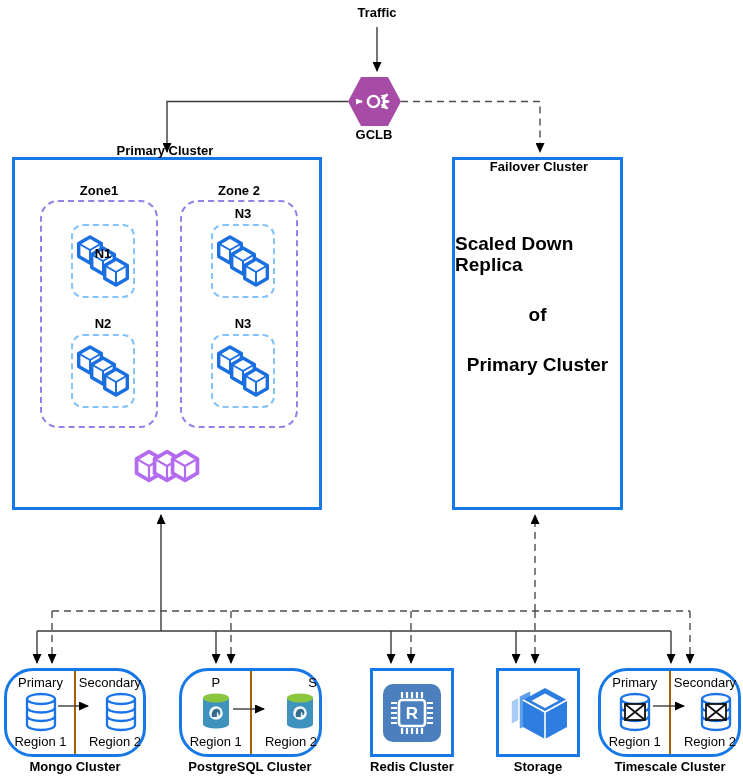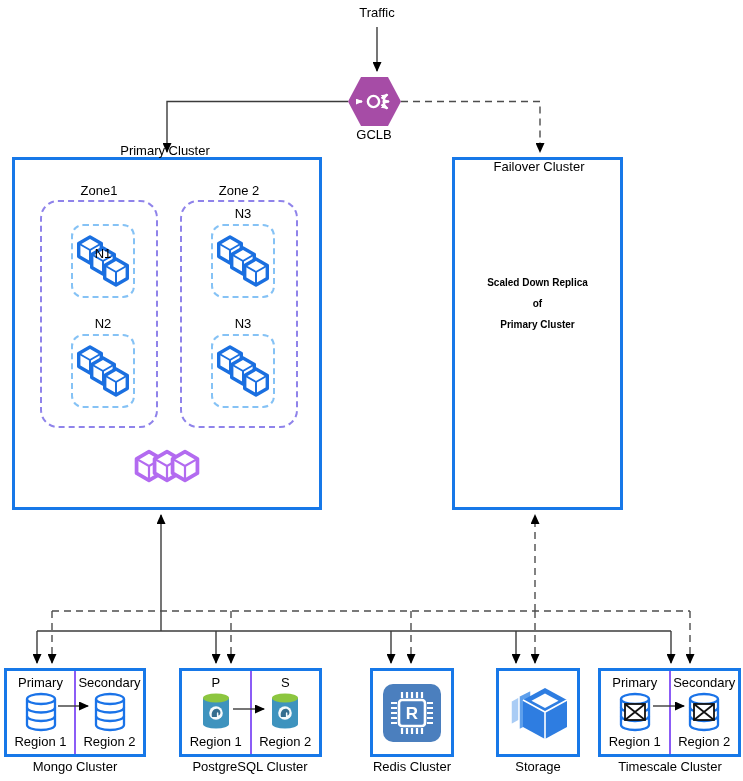--- a/index.html
+++ b/index.html
@@ -1,36 +1,36 @@
 <!DOCTYPE html>
 <html><head>
 <meta charset="utf-8">
 <style>
   html,body{margin:0;padding:0;background:#fff;}
   #canvas{position:relative;width:743px;height:781px;background:#fff;overflow:hidden;
           font-family:"Liberation Sans",sans-serif;color:#000;}
   .lbl{position:absolute;font-size:13px;line-height:14px;white-space:nowrap;
-       transform:translateX(-50%);text-align:center;}
+       transform:translateX(-50%);text-align:center;font-weight:bold;}
   .title{font-size:13px;}
   .cluster-box{position:absolute;background:#fff;border:3px solid #1778E8;box-sizing:border-box;}
   .zone{position:absolute;border:2px dashed #8F83EA;border-radius:18px;box-sizing:border-box;}
   .node{position:absolute;border:2px dashed #85C2F5;border-radius:12px;box-sizing:border-box;}
   .icon{position:absolute;}
   .pods-blue{color:#1A6FE0;}
   .pods-purple{color:#B36BF0;}
   .overlay{position:absolute;left:0;top:0;z-index:10;pointer-events:none;}
   .shape{z-index:2;}
   .lbl{z-index:5;}
   .failover-text{width:100%;height:100%;display:flex;flex-direction:column;align-items:center;
        justify-content:center;padding-bottom:60px;box-sizing:border-box;
-       font-weight:bold;font-size:10px;line-height:21px;}
-  .split{display:flex;}
+       font-weight:bold;font-size:19px;line-height:21px;gap:29px;}
+  .split{display:flex;border-radius:29px;}
   .half{flex:1;display:flex;flex-direction:column;align-items:center;
         justify-content:space-between;padding:4px 2px 5px;box-sizing:border-box;}
-  .half + .half{border-left:2px solid #8b5cf6;}
+  .half + .half{border-left:2px solid #a16207;align-items:flex-end;}
   .role,.region{font-size:13px;line-height:15px;}
   .center-box{display:flex;align-items:center;justify-content:center;}
 </style>
 </head>
 <body>
 
 <div id="canvas">
 
   <svg width="0" height="0" style="position:absolute" aria-hidden="true">
     <defs>

